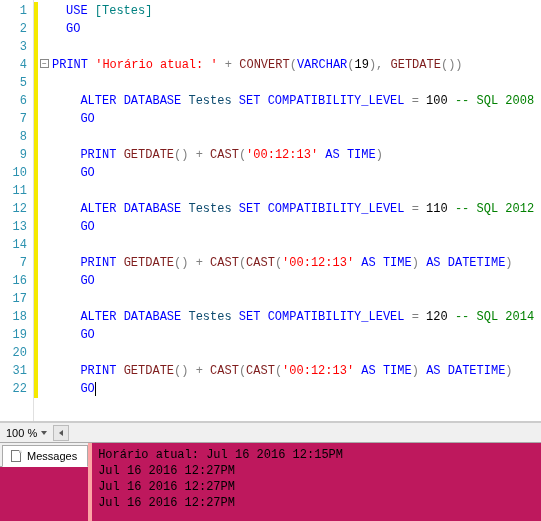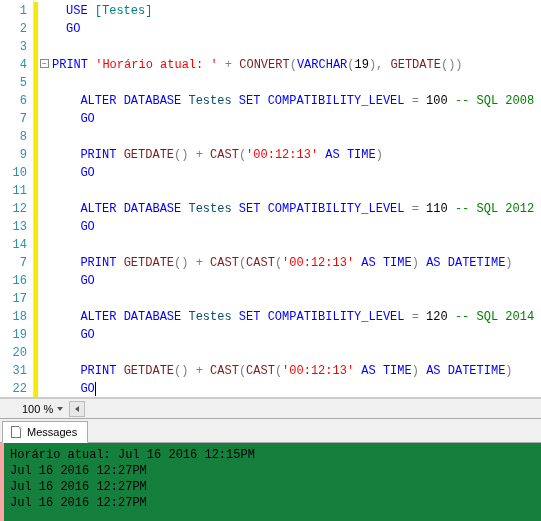--- a/index.html
+++ b/index.html
@@ -76,21 +76,21 @@
 
   .zoom-bar {
     display: flex;
     align-items: center;
     height: 20px;
     border-top: 1px solid #ccc;
     background: #f0f0f0;
     font-family: "Segoe UI", Tahoma, sans-serif;
     font-size: 11px;
   }
-  .zoom-label { padding: 0 4px 0 22px; }
+  .zoom-label { padding: 0 4px 0 6px; }
   .zoom-dd {
     width: 0; height: 0;
     border-left: 3px solid transparent;
     border-right: 3px solid transparent;
     border-top: 4px solid #555;
     margin-right: 6px;
   }
   .scroll-arrow {
     width: 16px; height: 16px;
     background: #e8e8e8;
@@ -102,23 +102,23 @@
   .scroll-arrow .tri {
     width:0;height:0;
     border-top:3px solid transparent;
     border-bottom:3px solid transparent;
     border-right:4px solid #555;
   }
 
   .results-pane {
     flex: 0 0 auto;
     display: flex;
-    flex-direction: column;
+    flex-direction: row;
     border-top: 1px solid #aaa;
-    background: #15803d;
+    background: #be185d;
   }
   .tabs {
     display: flex;
     align-items: flex-end;
     height: 24px;
     background: #f0f0f0;
     border-bottom: 1px solid #aaa;
     font-family: "Segoe UI", Tahoma, sans-serif;
     font-size: 11px;
   }

